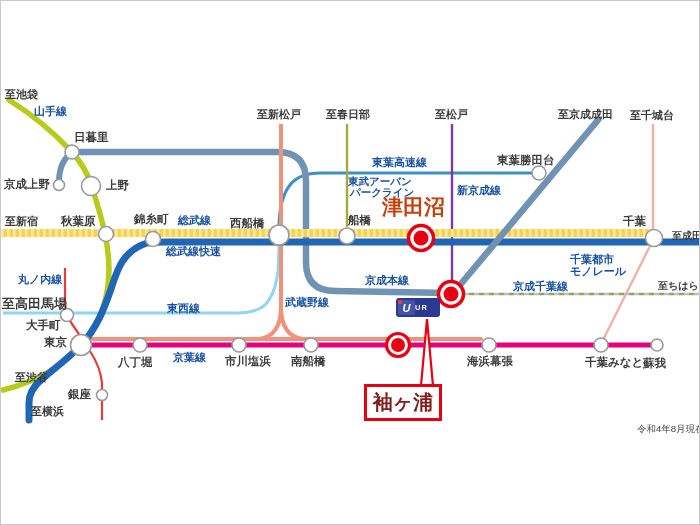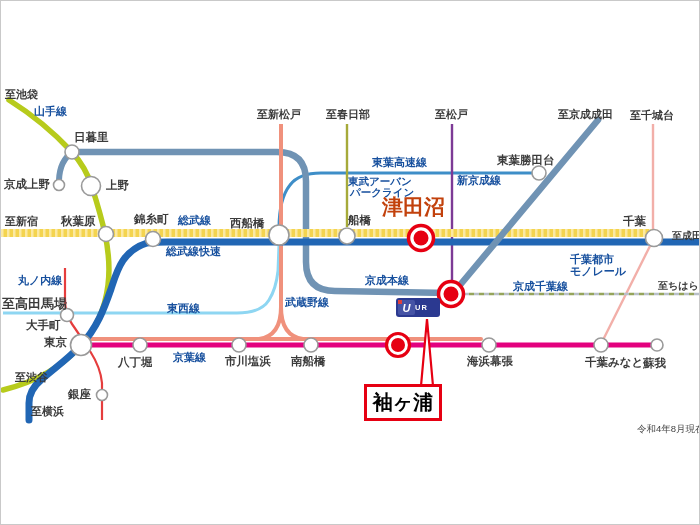--- a/index.html
+++ b/index.html
@@ -10,21 +10,21 @@
   .lbl{position:absolute;white-space:nowrap;line-height:1.05;}
   .st{font-size:11.5px;font-weight:700;color:#3b3b3b;}
   .dir{font-size:11px;font-weight:700;color:#3b3b3b;}
   .dir-sm{font-size:10px;font-weight:700;color:#3b3b3b;}
   .ln{font-size:11px;font-weight:700;color:#17509e;}
   .hl{font-weight:700;color:#c2410c;}
   .note{font-size:9.5px;color:#444;}
   .callout-box{position:absolute;left:363px;top:383px;width:78px;height:37px;
        background:#fff;border:3px solid #e60012;box-sizing:border-box;
        display:flex;align-items:center;justify-content:center;
-       font-size:20px;font-weight:700;color:#000000;}
+       font-size:20px;font-weight:700;color:#7f1d1d;}
   .ur-badge{position:absolute;left:395px;top:297px;width:44px;height:19px;
        background:#2b3990;border-radius:3px;display:flex;align-items:center;}
   .ur-tile{position:relative;width:17px;height:15px;margin-left:2px;
        background:#4553a5;border-radius:2px;display:flex;align-items:center;
        justify-content:center;color:#fff;font-size:11px;font-weight:700;
        font-style:italic;}
   .ur-dot{position:absolute;left:0;top:0;width:4px;height:4px;background:#e0403c;}
   .ur-text{color:#fff;font-size:7.5px;font-weight:700;letter-spacing:1px;
        }
 </style>
@@ -138,26 +138,26 @@
   <div class="lbl st" style="left:466px;top:354px;">海浜幕張</div>
   <div class="lbl st" style="left:584px;top:355px;">千葉みなと</div>
   <div class="lbl st" style="left:642px;top:356px;">蘇我</div>
 
   <div class="lbl ln" style="left:33px;top:105px;">山手線</div>
   <div class="lbl ln" style="left:177px;top:214px;">総武線</div>
   <div class="lbl ln" style="left:165px;top:245px;">総武線快速</div>
   <div class="lbl ln" style="left:371px;top:156px;">東葉高速線</div>
   <div class="lbl ln" style="left:347px;top:175px;font-size:10.5px;">東武アーバン</div>
   <div class="lbl ln" style="left:349px;top:186px;font-size:10.5px;">パークライン</div>
-  <div class="lbl ln" style="left:456px;top:174px;">新京成線</div>
+  <div class="lbl ln" style="left:456px;top:184px;">新京成線</div>
   <div class="lbl ln" style="left:364px;top:274px;">京成本線</div>
   <div class="lbl ln" style="left:166px;top:302px;">東西線</div>
   <div class="lbl ln" style="left:284px;top:296px;">武蔵野線</div>
   <div class="lbl ln" style="left:172px;top:351px;">京葉線</div>
-  <div class="lbl ln" style="left:17px;top:274px;">丸ノ内線</div>
+  <div class="lbl ln" style="left:17px;top:274px;font-family:Liberation Mono, monospace;">丸ノ内線</div>
   <div class="lbl ln" style="left:569px;top:253px;">千葉都市</div>
   <div class="lbl ln" style="left:569px;top:265px;">モノレール</div>
   <div class="lbl ln" style="left:512px;top:280px;">京成千葉線</div>
 
   <div class="lbl hl" style="left:381px;top:195px;font-size:21px;">津田沼</div>
 
   <div class="ur-badge">
     <span class="ur-tile">
       <span class="ur-dot"></span>
       <span>U</span>

